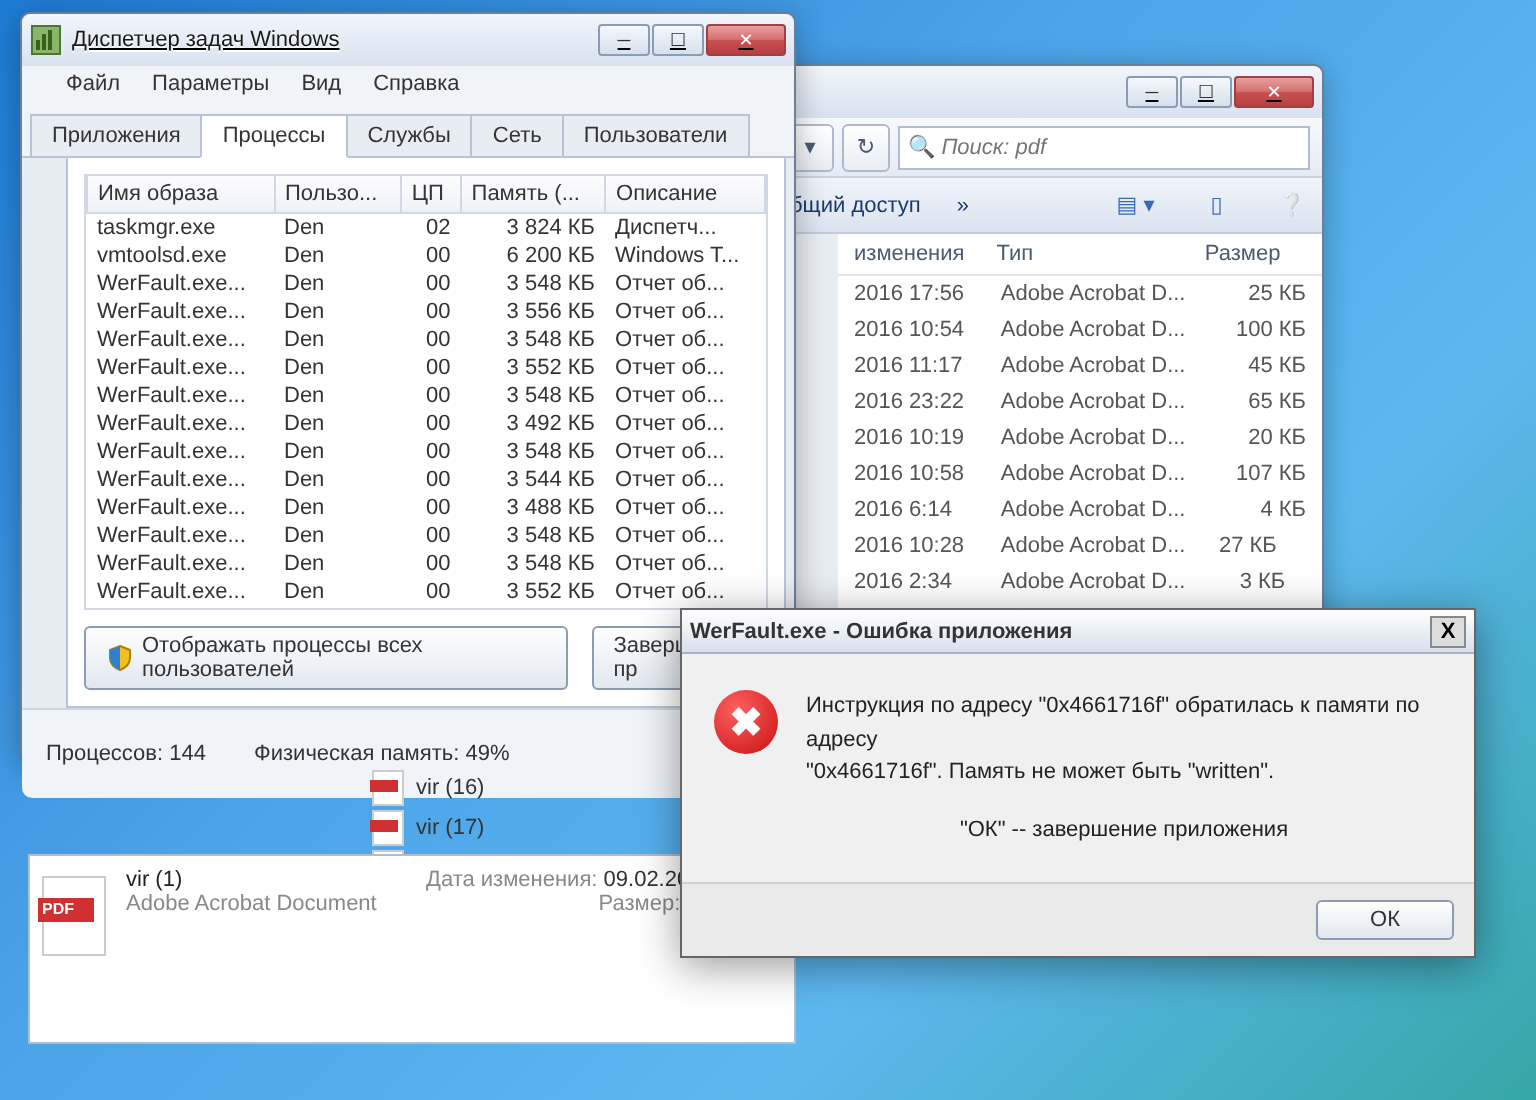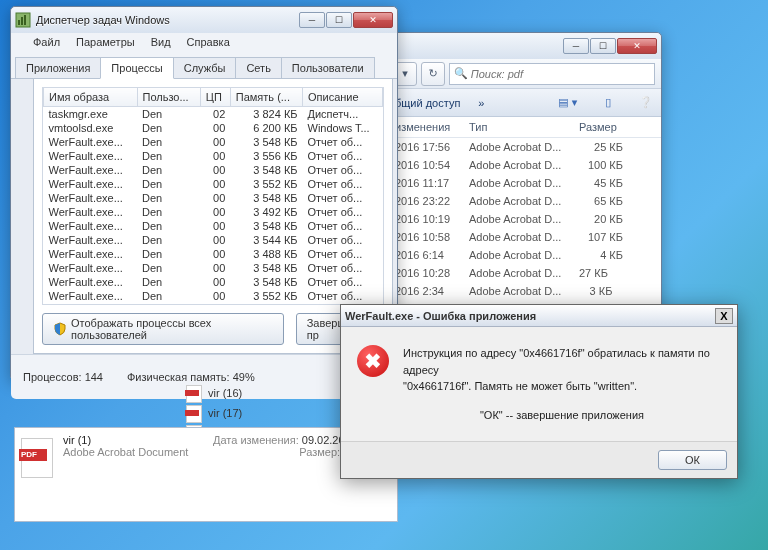--- a/index.html
+++ b/index.html
@@ -1,18 +1,18 @@
 <!DOCTYPE html>
 <html><head>
 <meta charset="utf-8">
 <style>
 *{box-sizing:border-box;margin:0;padding:0;font-family:"Segoe UI",Tahoma,sans-serif;font-size:11px;}
 body{width:768px;height:550px;background:linear-gradient(135deg,#1e7bd4 0%,#4ba3e8 40%,#5db8f0 70%,#36a7a7 100%);position:relative;overflow:hidden;}
 .win{position:absolute;background:#e8ecf3;border:1px solid #6b7f99;border-radius:5px;box-shadow:0 3px 15px rgba(0,0,0,.3);}
-.titlebar{height:26px;background:linear-gradient(#f2f6fb,#d8e2ef);border-radius:5px 5px 0 0;display:flex;align-items:center;padding:0 4px;}
+.titlebar{height:26px;background:linear-gradient(#f2f6fb,#d8e2ef);border-radius:5px 5px 0 0;display:flex;align-items:center;padding:0 4px;text-decoration:underline;}
 .titlebar .ticon{width:16px;height:16px;margin-right:5px;}
 .titlebar .ttext{flex:1;color:#1a1a1a;text-shadow:0 1px 0 #fff;}
 .wbtns{display:flex;gap:1px;}
 .wbtn{width:26px;height:16px;border:1px solid #8a9db5;border-radius:2px;background:linear-gradient(#f5f8fc,#d6e0ec);display:flex;align-items:center;justify-content:center;font-size:9px;color:#333;}
 .wbtn.close{width:40px;background:linear-gradient(#e8a0a0,#d47070 48%,#c85050 52%,#b84040);color:#fff;border-color:#a04040;}
 .menubar{height:20px;display:flex;padding:0 14px;background:#f0f3f8;}
 .menubar div{padding:3px 8px;color:#333;}
 .tabbar{display:flex;padding:4px 4px 0 4px;background:#f0f3f8;border-bottom:1px solid #b8c4d4;}
 .tab{padding:4px 10px;border:1px solid #b8c4d4;border-bottom:none;background:#e8ecf3;margin-right:-1px;color:#333;}
 .tab.active{background:#fff;border-bottom:1px solid #fff;margin-bottom:-1px;position:relative;z-index:1;}
@@ -75,21 +75,21 @@
     </div>
   </div>
   <div class="expbar">
     <span>бщий доступ</span>
     <span>»</span>
     <span style="flex:1"></span>
     <span style="color:#3a6ab5;">▤ ▾</span>
     <span style="color:#3a6ab5;margin-left:10px;">▯</span>
     <span style="color:#3a8ad5;margin-left:10px;">❔</span>
   </div>
-  <div style="background:#fff;height:298px;">
+  <div style="background:#fff;height:298px;margin-left:32px;">
     <div class="exphead">
       <div style="width:74px">изменения</div>
       <div style="width:110px">Тип</div>
       <div style="width:70px">Размер</div>
     </div>
     <div id="exprows">
         <div class="exprow">
           <div style="width:74px">2016 17:56</div>
           <div style="width:110px">Adobe Acrobat D...</div>
           <div style="width:60px;text-align:right">25 КБ</div>

